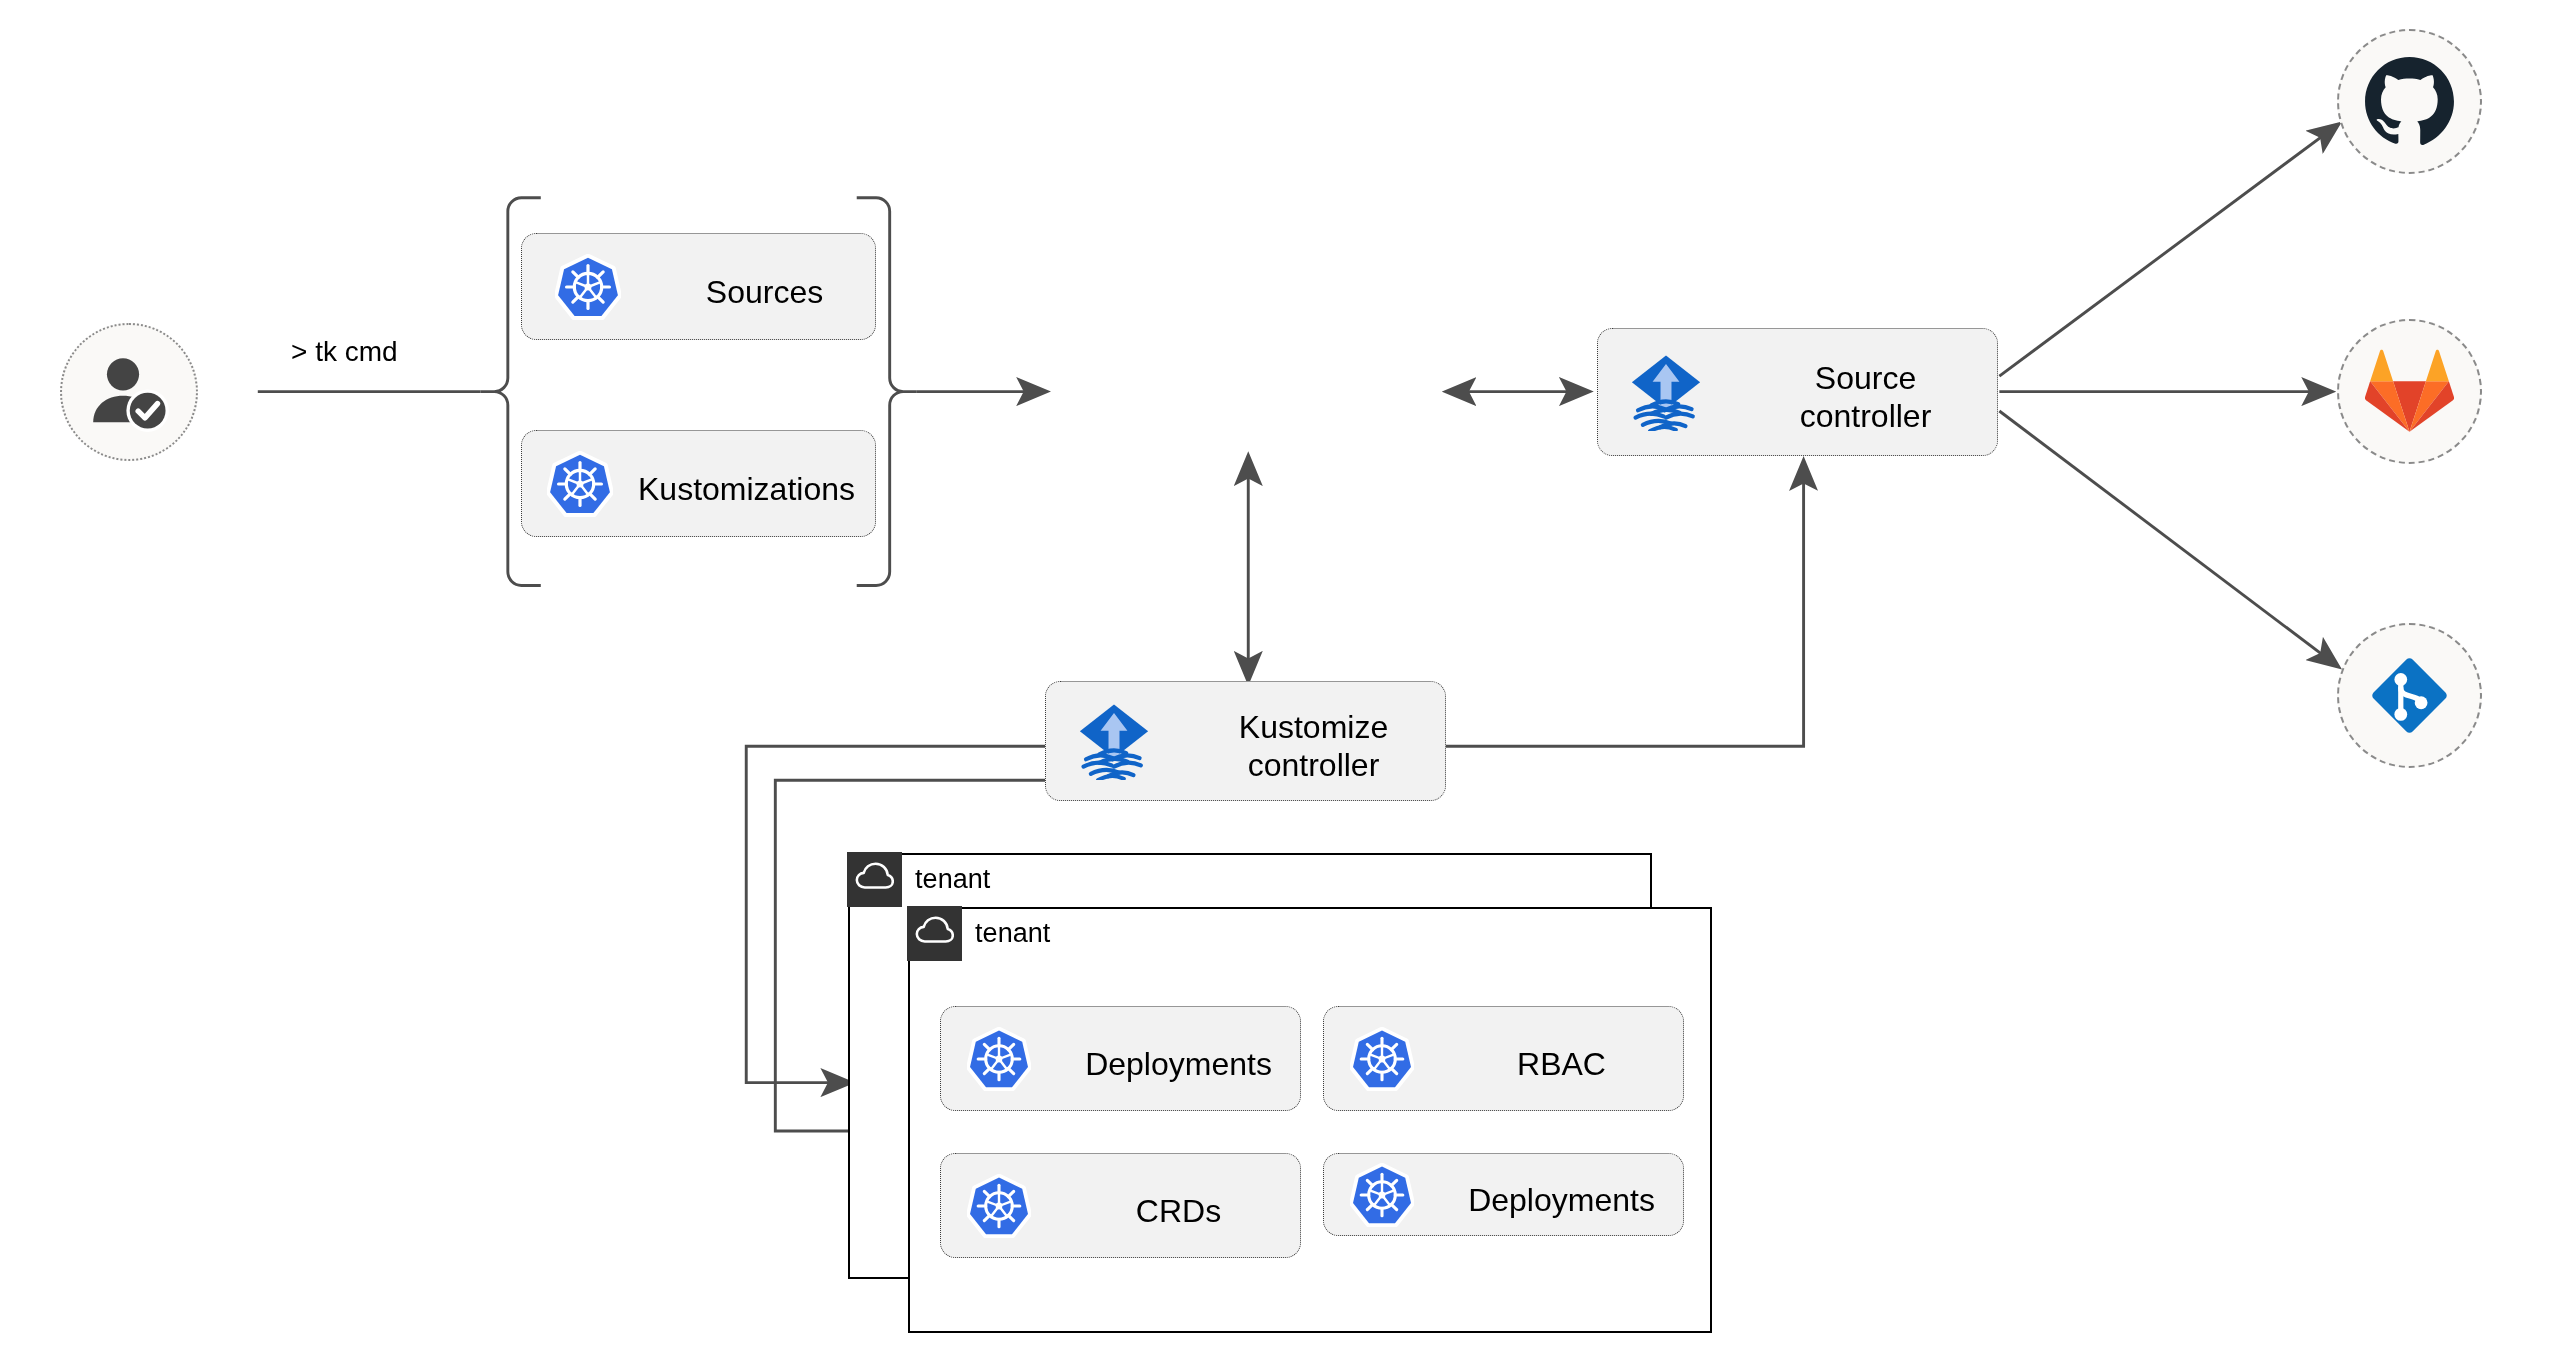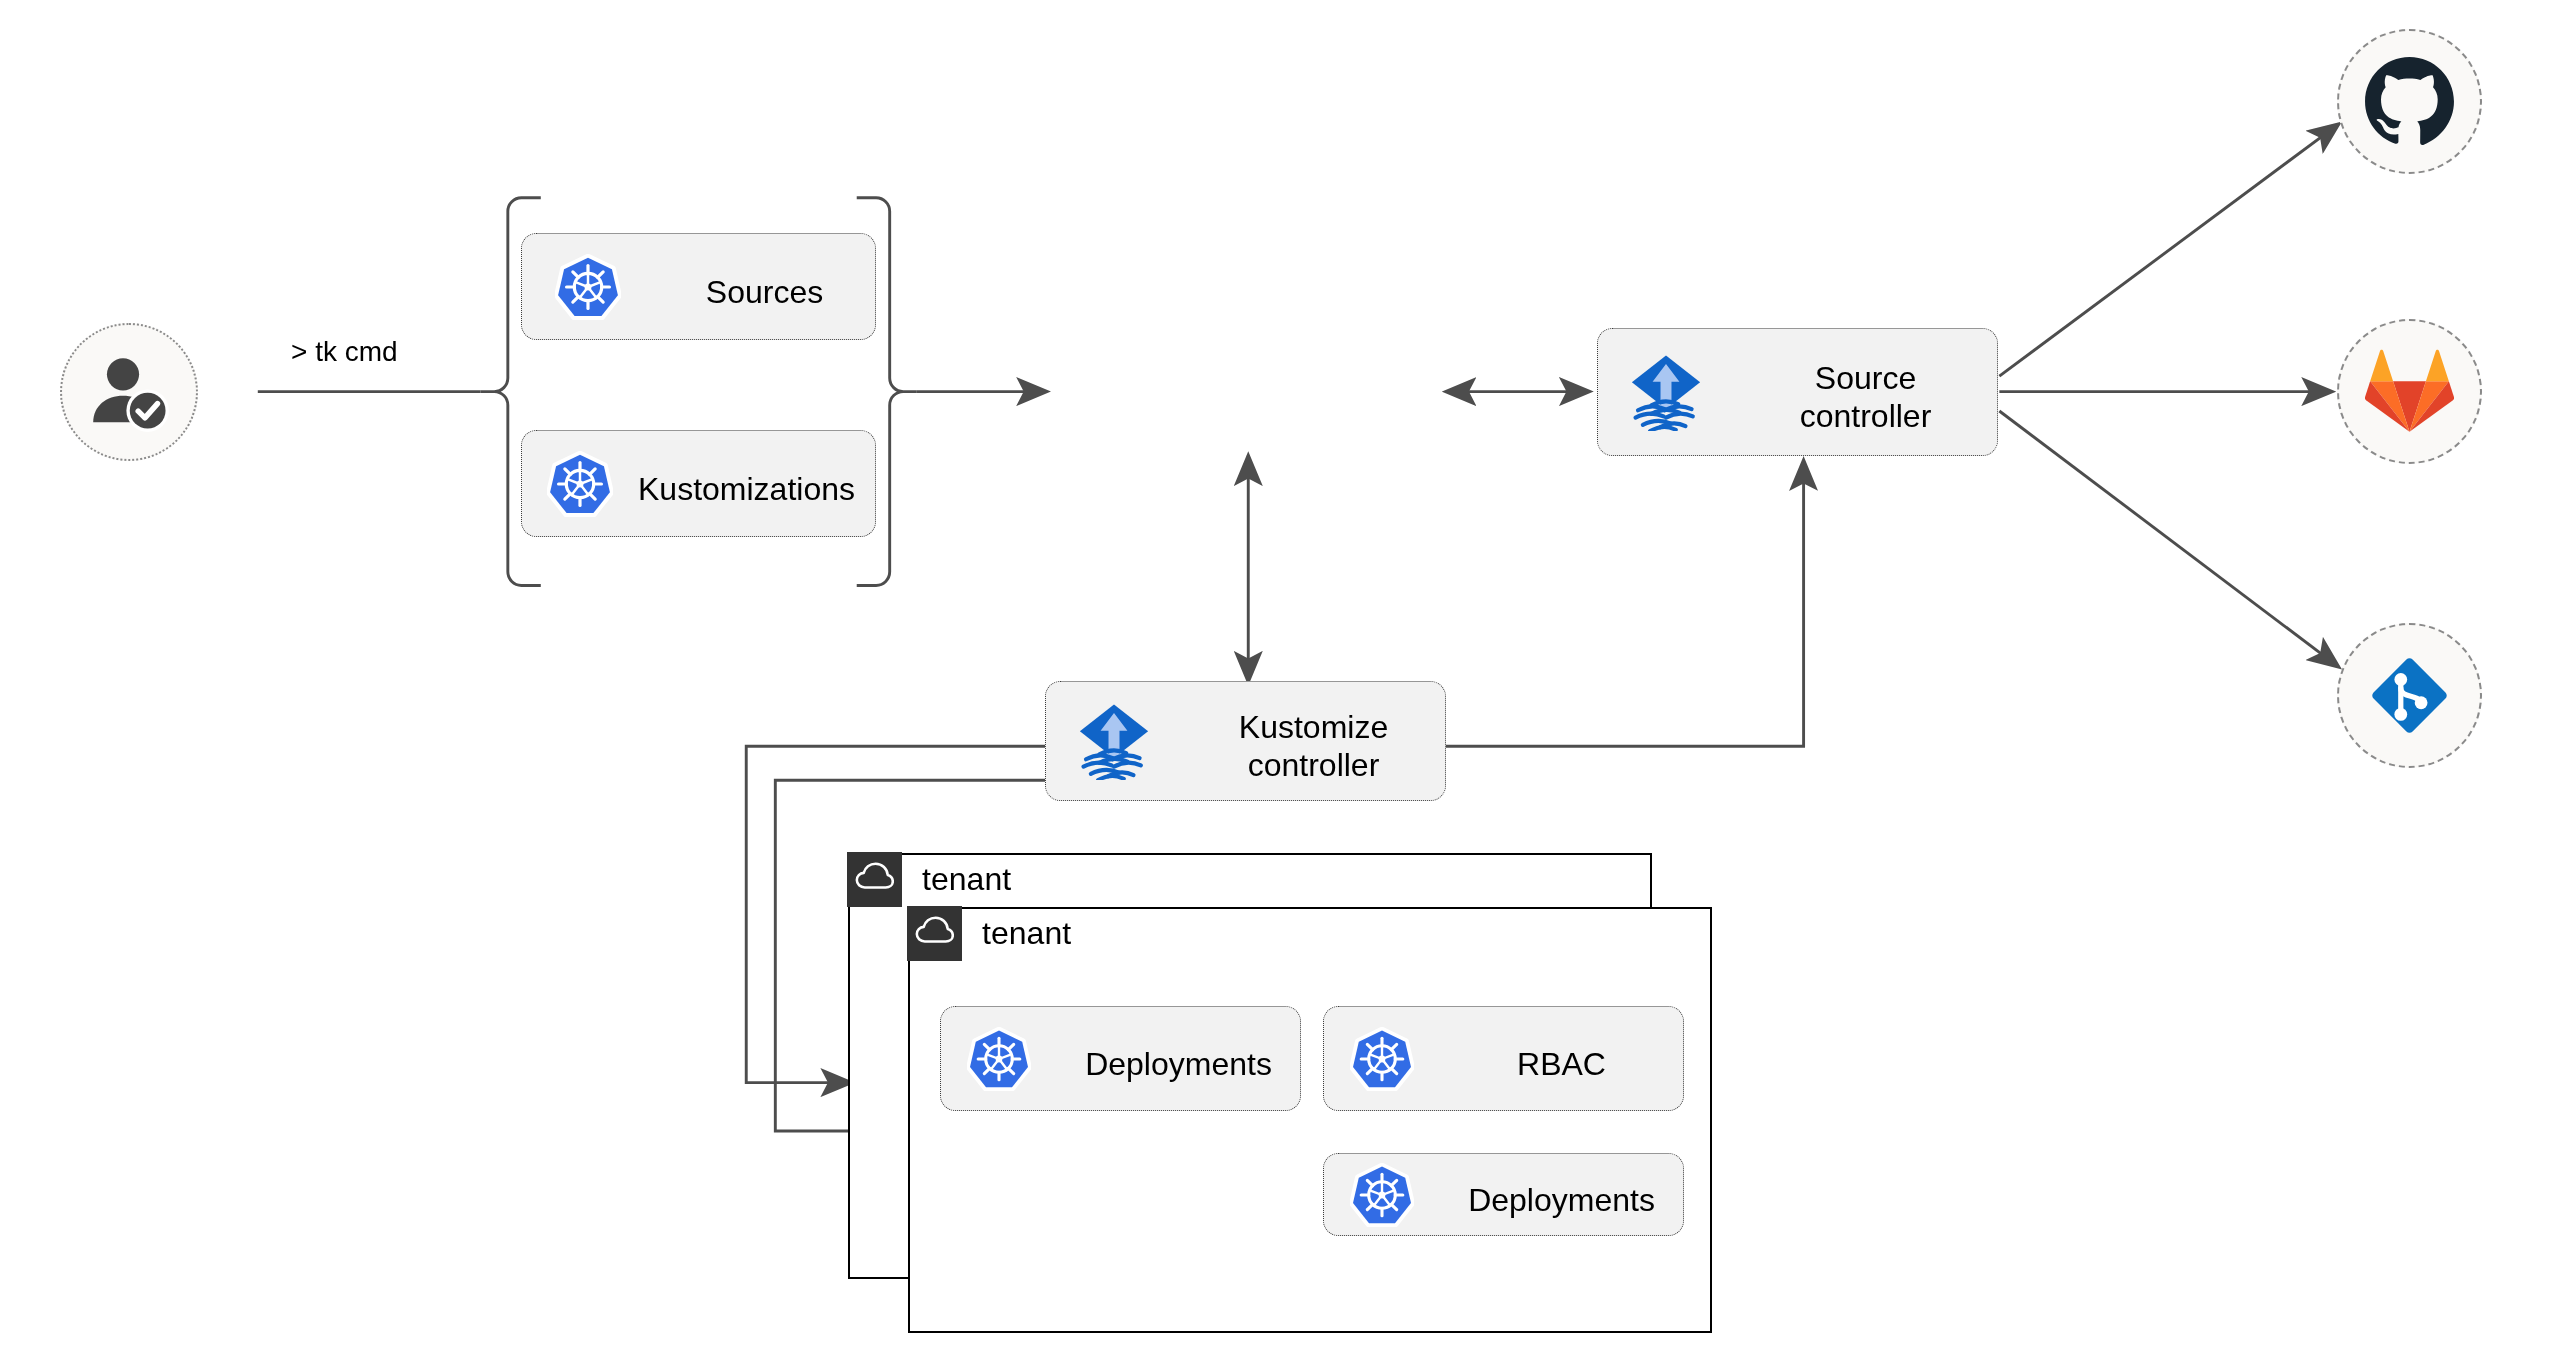--- a/index.html
+++ b/index.html
@@ -73,22 +73,22 @@
     display: flex; align-items: center;
   }
   .tenant-badge {
     width: 55px; height: 55px;
     background: #333333;
     display: flex; align-items: center; justify-content: center;
     flex: none;
   }
   .tenant-name {
     color: #000;
-    font-size: 32px;
-    padding-left: 20px;
+    font-size: 27px;
+    padding-left: 13px;
     white-space: nowrap;
   }
 
   .edge-label {
     position: absolute;
     font-size: 28px;
     color: #000;
     white-space: nowrap;
   }
 </style>
@@ -335,20 +335,32 @@
           <svg class="ico" width="64" height="64" viewBox="0 0 64 64">
             <use href="#k8s-glyph"></use>
           </svg>
         </div>
         <div class="lbl-wrap">
             <span class="lbl">RBAC</span>
           </div>
       </div>
     </div>
 
+    <div class="node" style="left:30px; top:244px; width:361px; height:105px;">
+      <div class="row-ico-lbl">
+        <div class="ico-wrap" style="width:116px;">
+          <svg class="ico" width="64" height="64" viewBox="0 0 64 64">
+            <use href="#k8s-glyph"></use>
+          </svg>
+        </div>
+        <div class="lbl-wrap">
+            <span class="lbl">CRDs</span>
+          </div>
+      </div>
+    </div>
 
     <div class="node" style="left:413px; top:244px; width:361px; height:83px;">
       <div class="row-ico-lbl">
         <div class="ico-wrap" style="width:116px;">
           <svg class="ico" width="64" height="64" viewBox="0 0 64 64">
             <use href="#k8s-glyph"></use>
           </svg>
         </div>
         <div class="lbl-wrap">
             <span class="lbl">Deployments</span>

